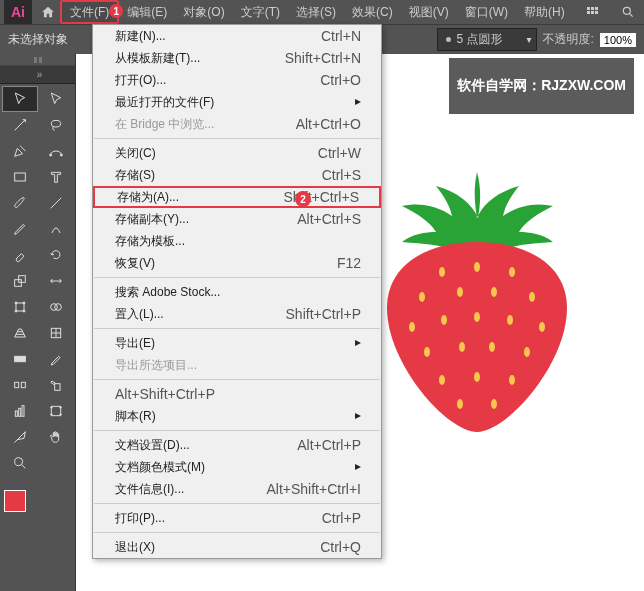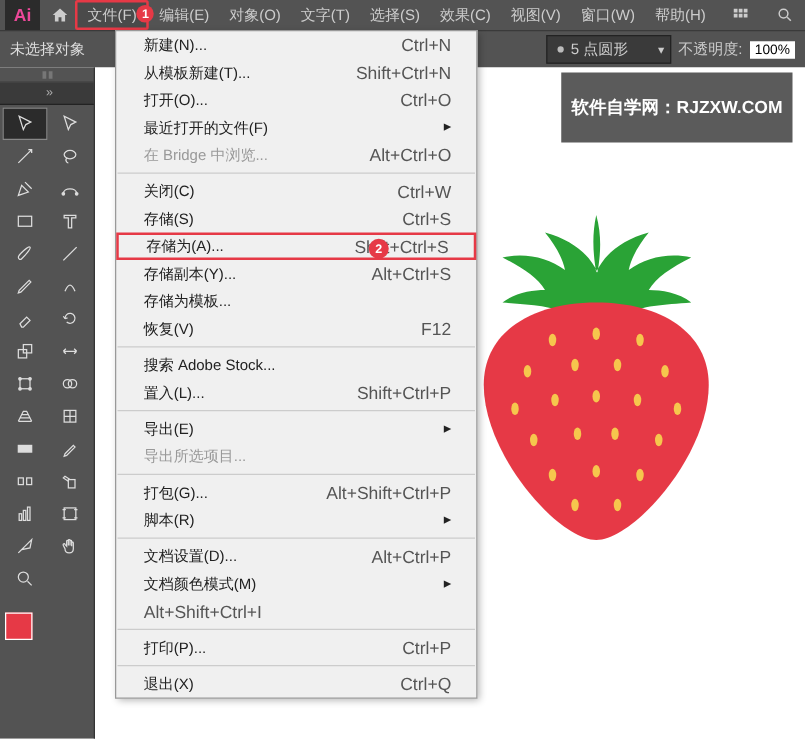--- a/index.html
+++ b/index.html
@@ -356,35 +356,35 @@
     </div>
     <hr>
     <div class="menu-item sub">
       <span class="lbl">导出(E)</span>
     </div>
     <div class="menu-item disabled">
       <span class="lbl">导出所选项目...</span>
     </div>
     <hr>
     <div class="menu-item">
-      <span class="lbl">打包(G)...</span>
       <span class="kbd">Alt+Shift+Ctrl+P</span>
     </div>
     <div class="menu-item sub">
       <span class="lbl">脚本(R)</span>
     </div>
     <hr>
     <div class="menu-item">
       <span class="lbl">文档设置(D)...</span>
       <span class="kbd">Alt+Ctrl+P</span>
     </div>
     <div class="menu-item sub">
       <span class="lbl">文档颜色模式(M)</span>
     </div>
     <div class="menu-item">
+      <span class="lbl">文件信息(I)...</span>
       <span class="kbd">Alt+Shift+Ctrl+I</span>
     </div>
     <hr>
     <div class="menu-item">
       <span class="lbl">打印(P)...</span>
       <span class="kbd">Ctrl+P</span>
     </div>
     <hr>
     <div class="menu-item">
       <span class="lbl">退出(X)</span>

